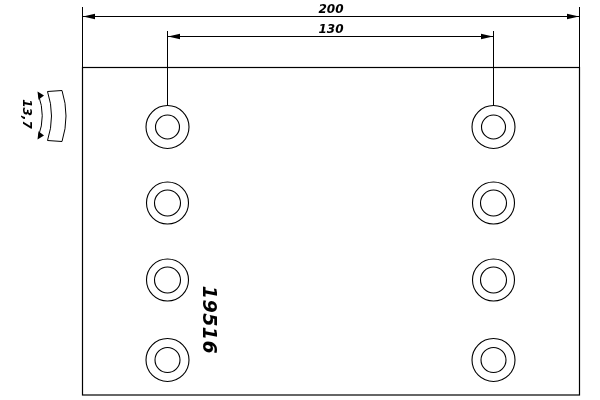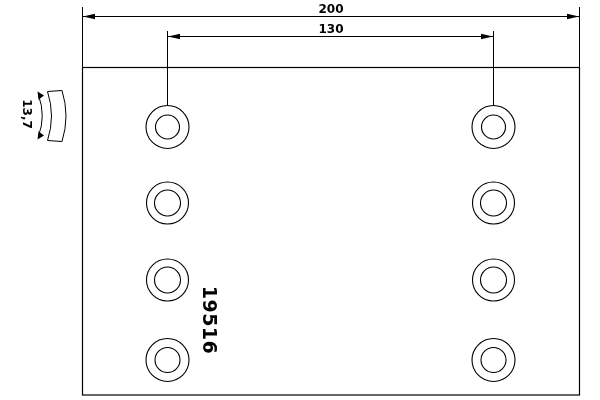--- a/index.html
+++ b/index.html
@@ -7,20 +7,21 @@
     padding: 0;
     background: #ffffff;
     font-family: "DejaVu Sans", sans-serif;
   }
   .canvas {
     position: relative;
     width: 600px;
     height: 400px;
     background: #ffffff;
     overflow: hidden;
+    font-style: italic;
   }
   svg text {
     font-family: "DejaVu Sans", sans-serif;
     font-weight: bold;
     fill: #000000;
   }
   .dim-label { font-size: 12px; letter-spacing: 0px; }
   .part-number-label { font-size: 19px; letter-spacing: 0.5px; }
   .thickness-label { font-size: 12px; }
   .line { stroke: #000000; stroke-width: 1; fill: none; }

